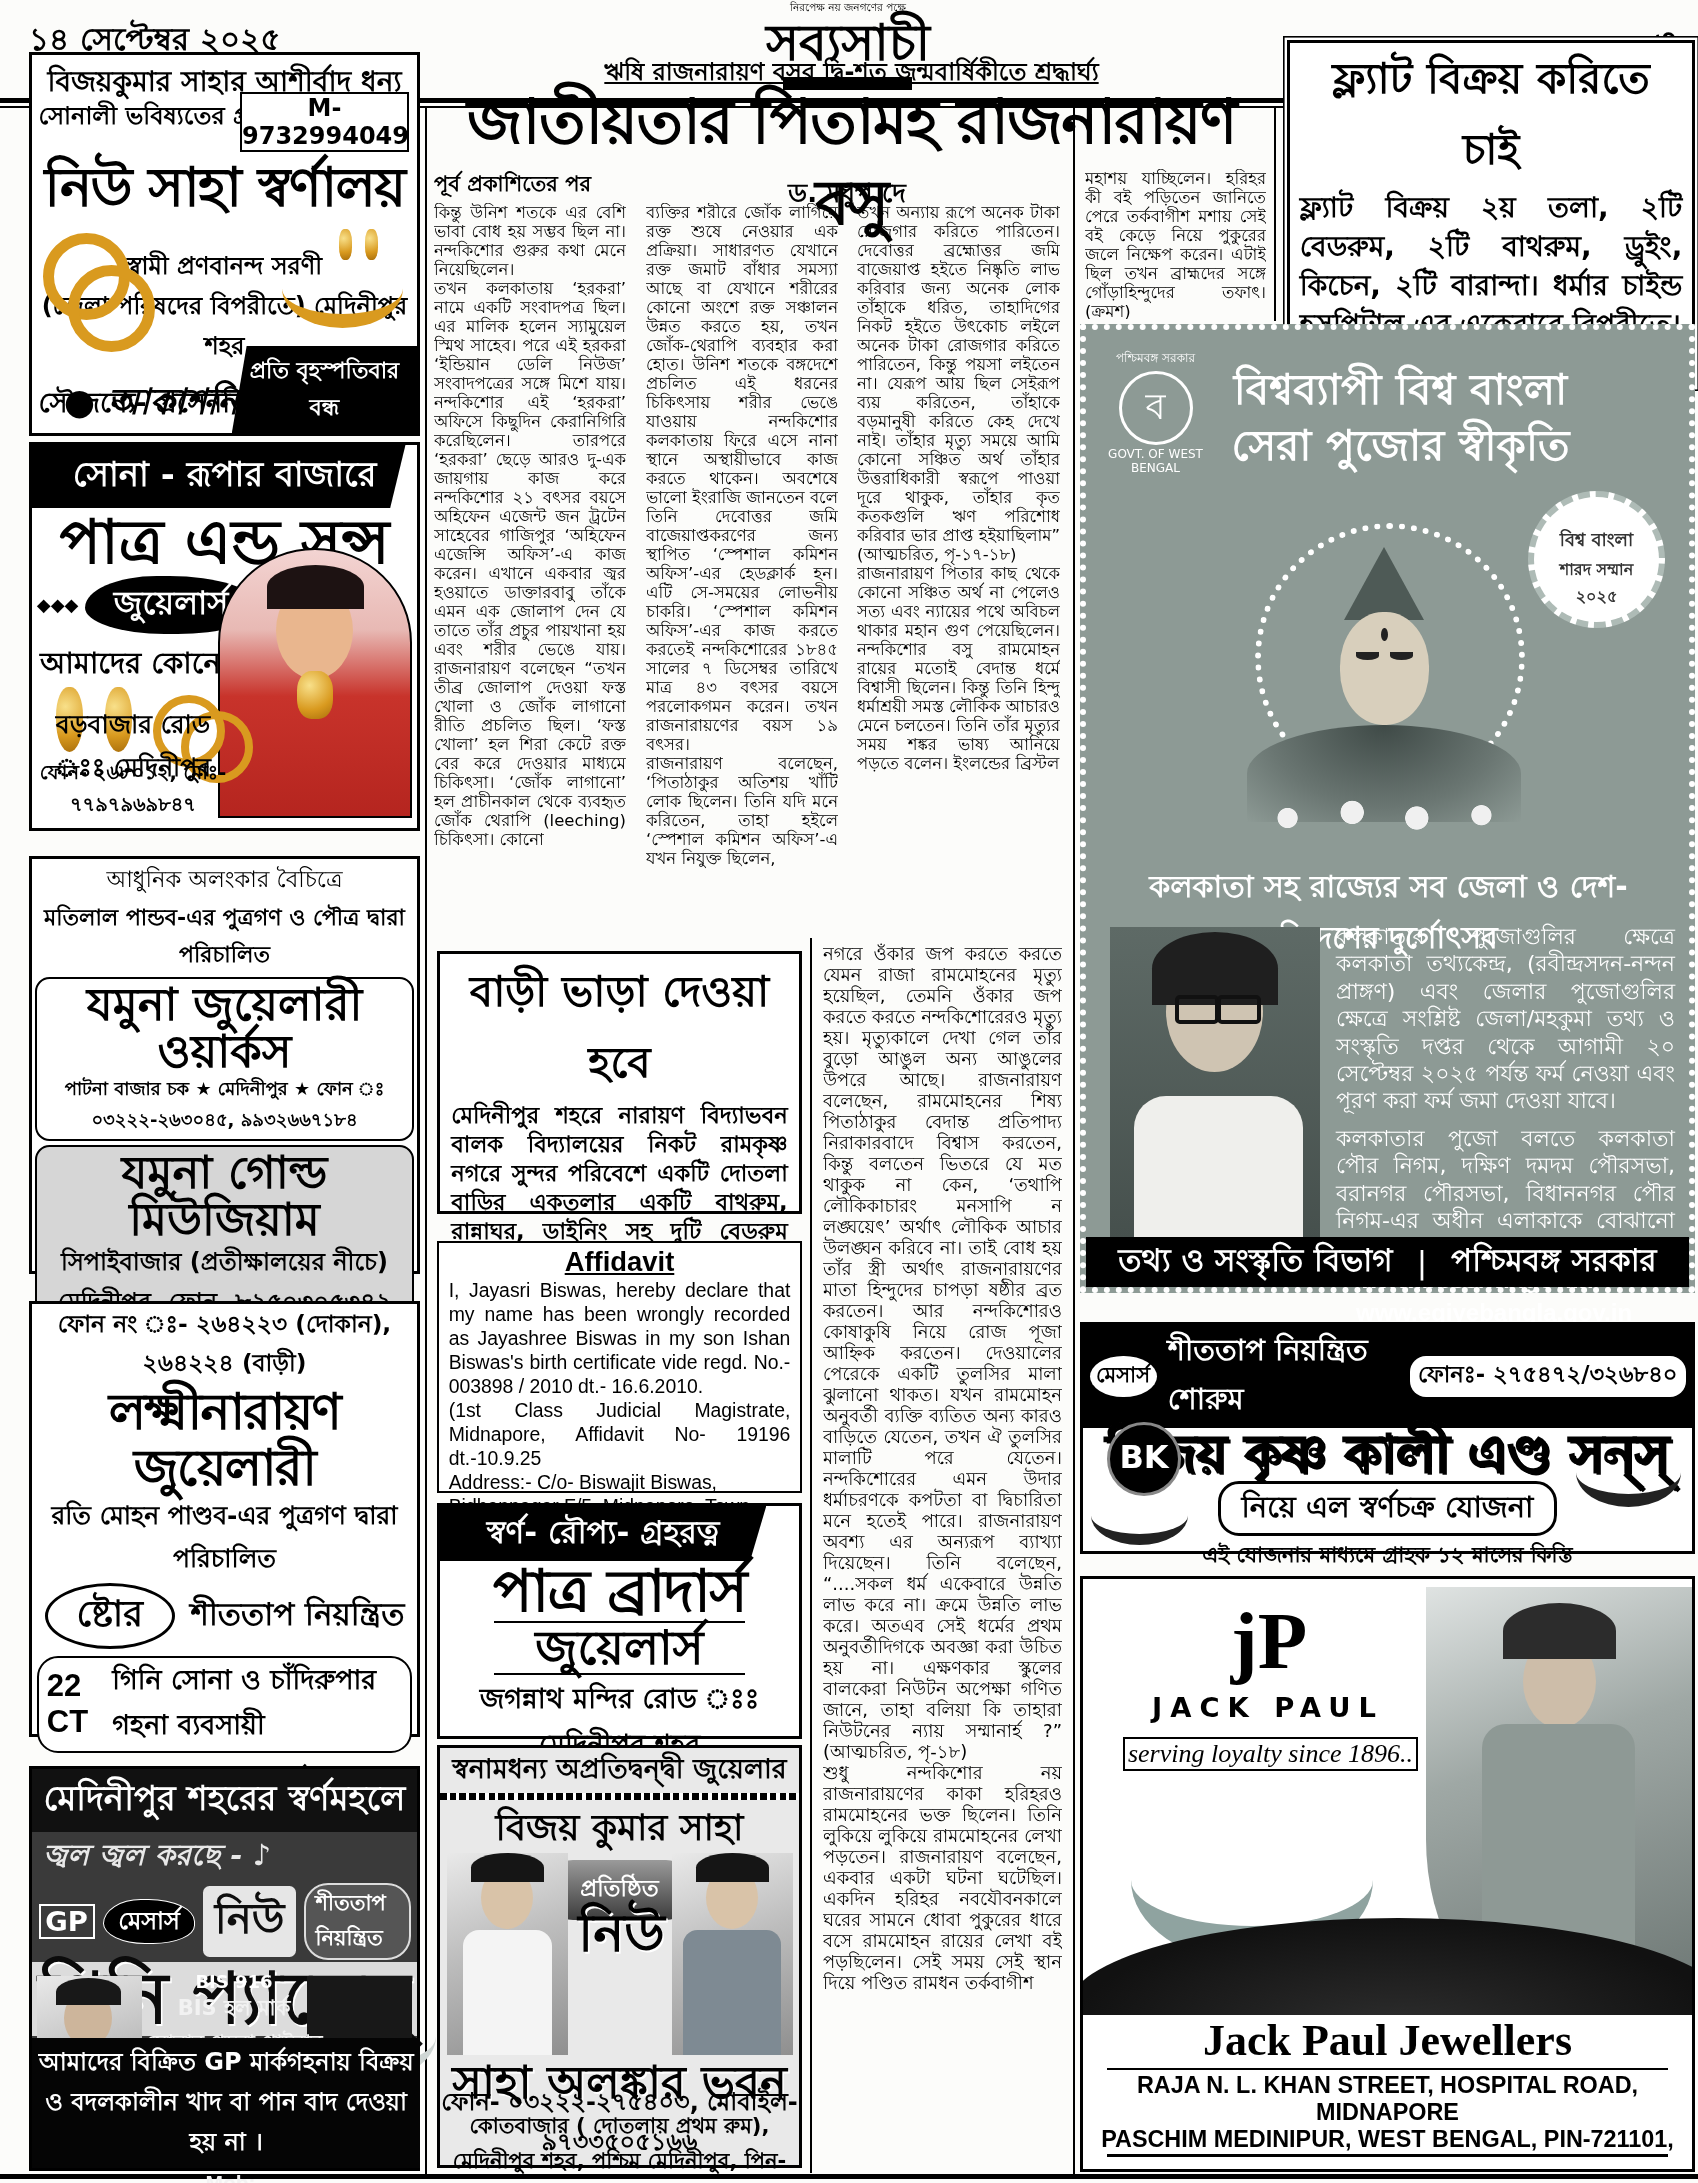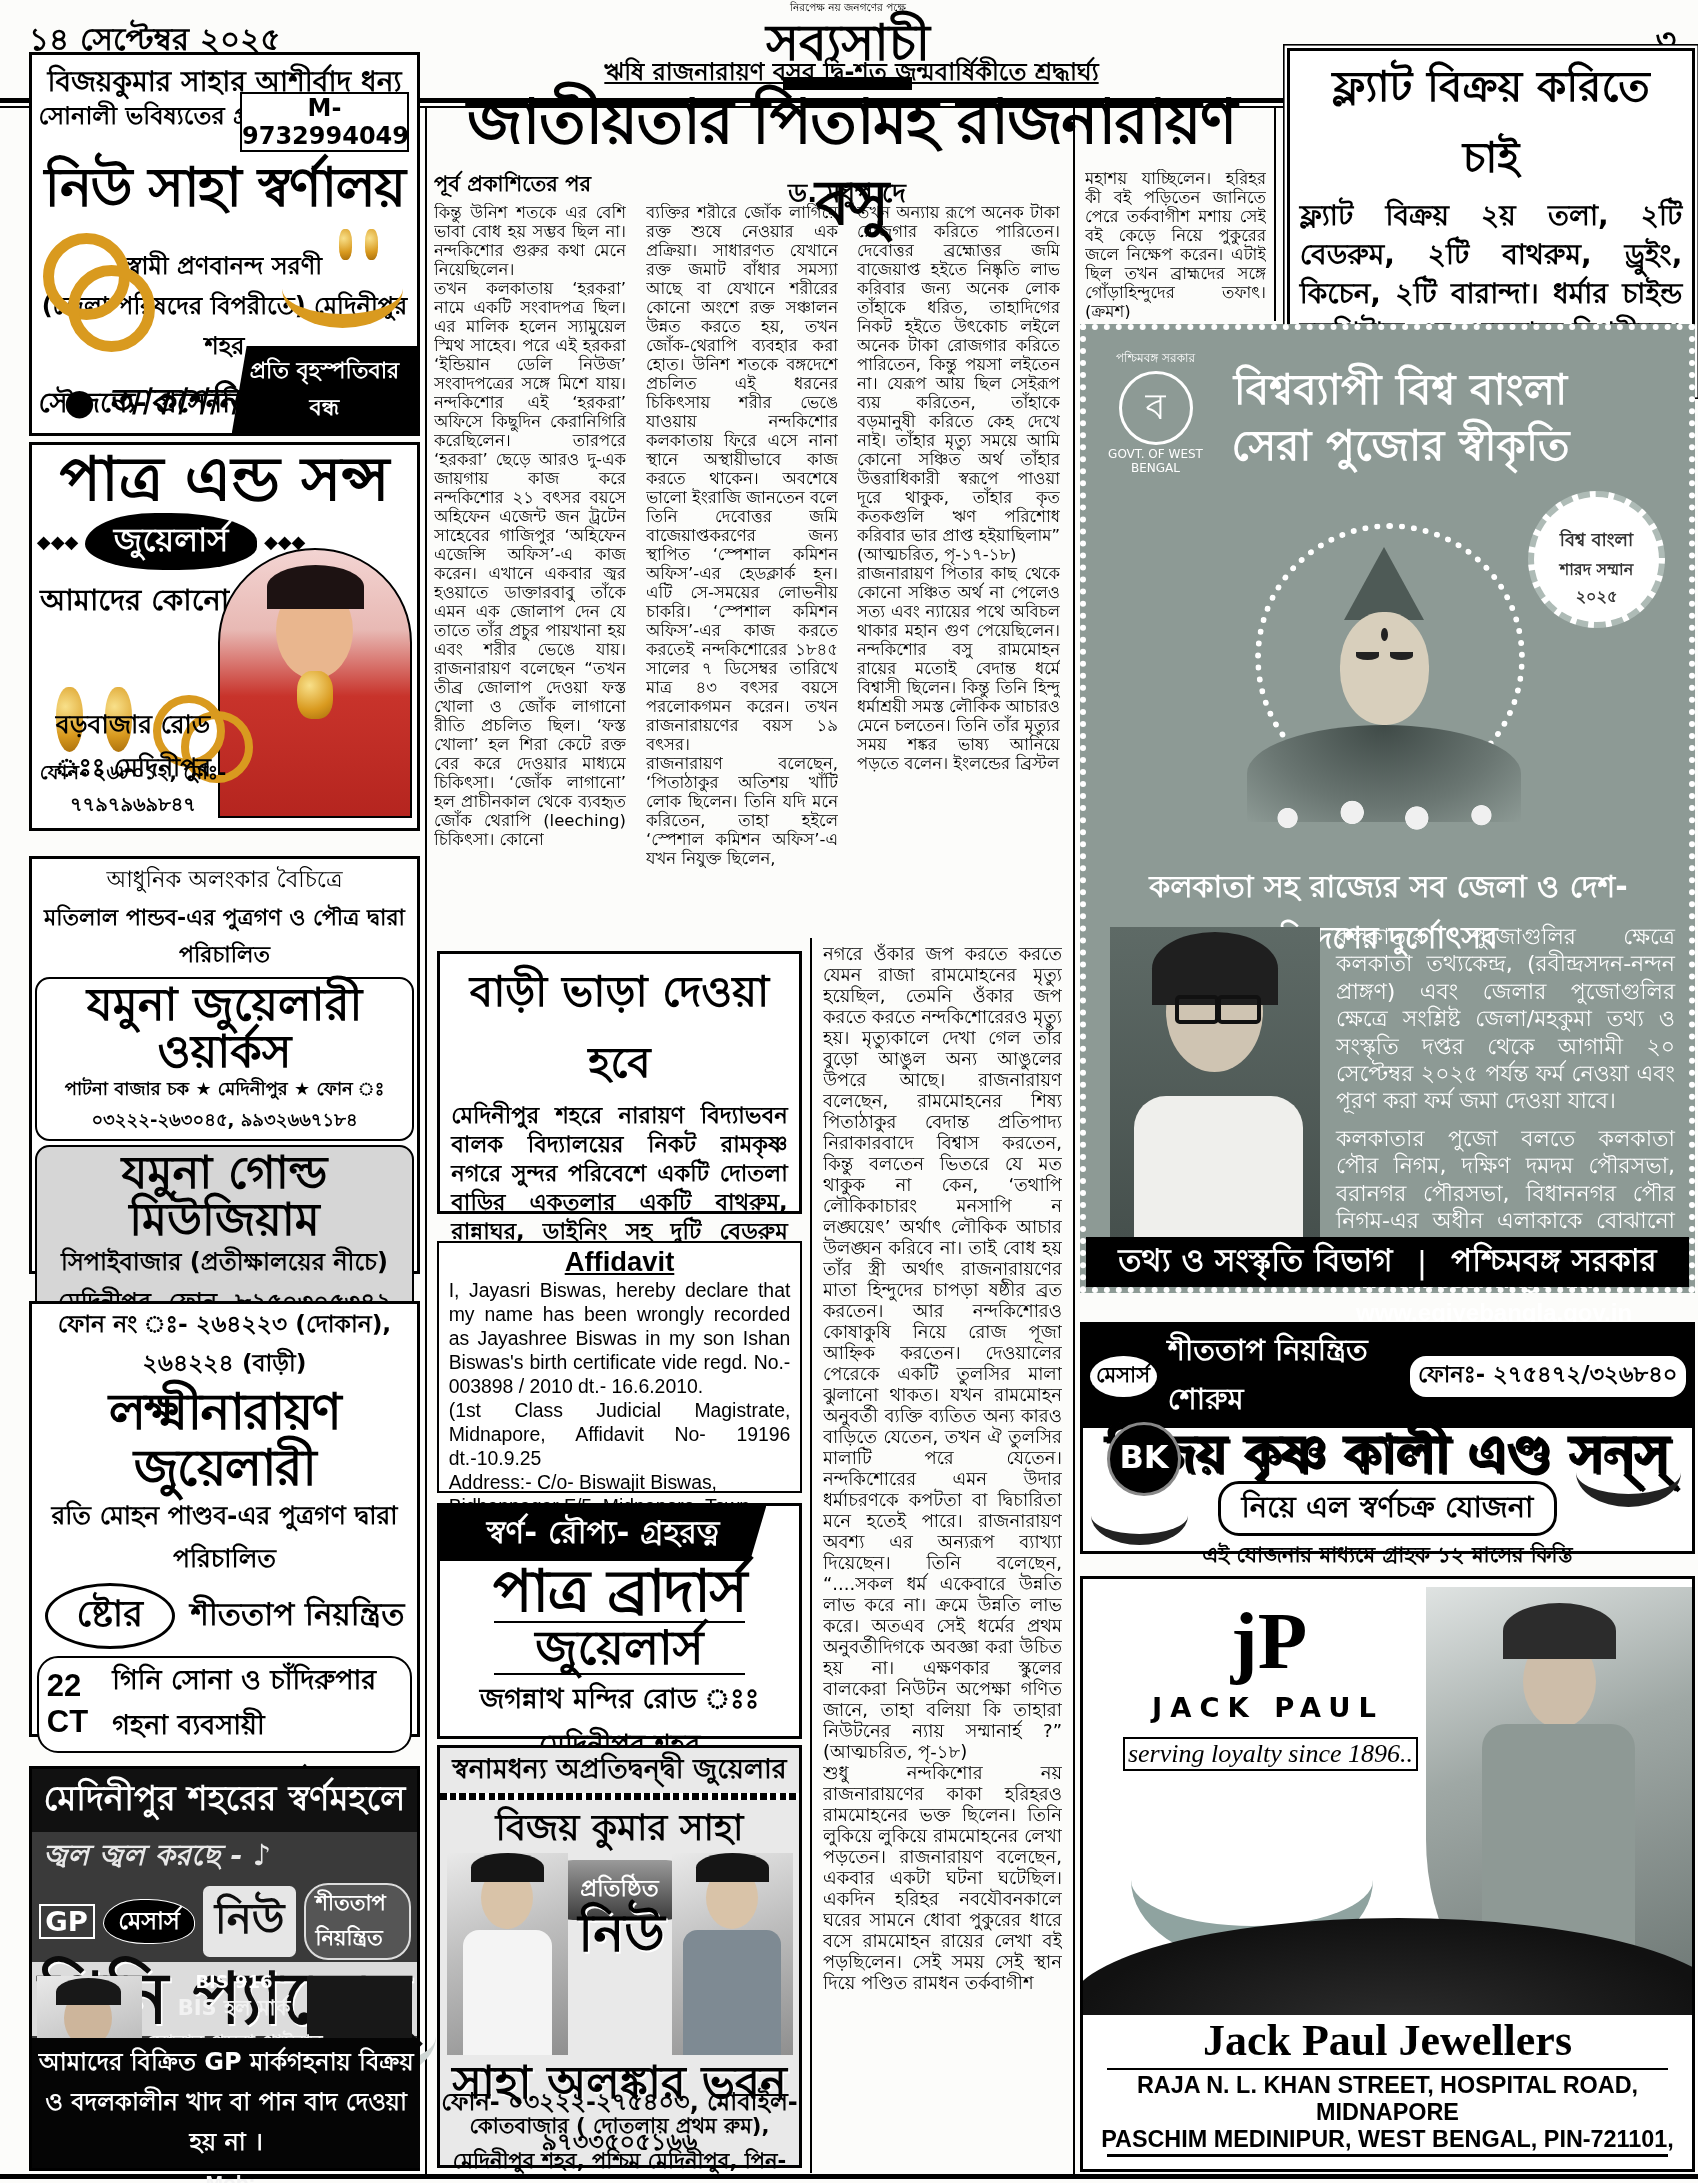--- a/index.html
+++ b/index.html
@@ -57,20 +57,21 @@
     <div class="abs gold" style="right:65px;top:174px;width:13px;height:31px;border-radius:40%;"></div>
     <div class="abs gold" style="right:39px;top:174px;width:13px;height:31px;border-radius:40%;"></div>
     <div class="c b" style="font-size:24px;margin-top:11.3px;">স্বামী প্রণবানন্দ সরণী</div>
     <div class="c b" style="font-size:24px;">(জেলা পরিষদের বিপরীতে) মেদিনীপুর শহর</div>
     <div class="c b i" style="font-size:36px;margin-top:6.5px;">● আকাশনিল সাহা ●</div>
     <div class="abs b" style="left:6.5px;bottom:4.8px;font-size:27.4px;">সৌজন্যে- প্রসেনজিৎ সাহা</div>
     <div class="abs blackbar b c" style="right:0;bottom:0;width:182px;font-size:22px;padding:6.5px 1.6px;clip-path:polygon(8% 0,100% 0,100% 100%,0 100%);">প্রতি বৃহস্পতিবার বন্ধ</div>
   </div>
 
   <div class="abs box" style="left:29px;top:442px;width:391px;height:389px;border-width:3.2px;">
+    <div class="blackbar b c" style="font-size:34px;padding:3.2px;clip-path:polygon(0 0,97% 0,93% 100%,0 100%);">সোনা - রূপার বাজারে</div>
     <div class="c b" style="font-size:61px;line-height:68px;">পাত্র এন্ড সন্স</div>
     <div style="display:flex;align-items:center;justify-content:flex-start;gap:6.5px;padding-left:4.8px;">
       <span class="b" style="font-size:18px;">◆◆◆</span>
       <span class="sb b c" style="font-size:32px;padding:1.6px 29px;">জুয়েলার্স</span>
       <span class="b" style="font-size:18px;">◆◆◆</span>
     </div>
     <div class="b" style="font-size:29px;padding:6.5px 0 0 8px;">আমাদের কোনো শাখা নেই।</div>
     <div class="abs" style="right:4.8px;top:103px;width:190px;height:266px;border:2.4px solid #000;border-radius:50% 50% 0 0/35% 35% 0 0;overflow:hidden;background:linear-gradient(180deg,#f3d4d2 0%,#e8b9b4 30%,#c8332b 55%,#b5251f 100%);">
       <div class="abs" style="left:56px;top:32px;width:77px;height:97px;border-radius:50%;background:#e9b68e;"></div>
       <div class="abs" style="left:47px;top:14.5px;width:97px;height:44px;border-radius:50% 50% 0 0;background:#1d1212;"></div>
@@ -219,21 +220,21 @@
       <div class="abs" style="left:34px;top:13px;width:52px;height:63px;border-radius:50%;background:#d9c3a8;"></div>
       <div class="abs" style="left:24px;top:0;width:73px;height:29px;border-radius:50% 50% 0 0;background:#151515;"></div>
       <div class="abs" style="left:11.3px;top:77px;width:98px;height:125px;background:#7e8a93;border-radius:14.5px 14.5px 0 0;"></div>
     </div>
     <div class="abs c b" style="left:121px;top:145px;width:121px;font-size:52px;text-shadow:1.6px 1.6px 0 #fff;">নিউ</div>
     <div class="abs c b" style="left:0;top:311px;width:100%;font-size:45px;line-height:47px;text-shadow:1.6px 1.6px 0 #fff;">সাহা অলঙ্কার ভবন</div>
     <div class="abs c b" style="left:0;top:362px;width:100%;font-size:21px;">কোতবাজার ( দোতলায় প্রথম রুম), মেদিনীপুর শহর, পশ্চিম মেদিনীপুর, পিন- ৭২১১০১</div>
     <div class="abs c b" style="left:0;bottom:1.6px;width:100%;font-size:24px;">ফোন- ০৩২২২-২৭৫৪০৩, মোবাইল- ৯৭৩৩৫০৫১৬৬</div>
   </div>
 
-  <div class="abs box" style="left:1287px;top:48px;width:408px;height:347px;border-width:3.2px;box-shadow:0 0 0 2.4px #fff,0 0 0 4px #000;padding:3.2px 9.7px;">
+  <div class="abs box" style="left:1287px;top:40px;width:408px;height:347px;border-width:3.2px;box-shadow:0 0 0 2.4px #fff,0 0 0 4px #000;padding:3.2px 9.7px;">
     <div class="c b" style="font-size:42px;">ফ্ল্যাট বিক্রয় করিতে চাই</div>
     <div class="j b" style="font-size:28px;line-height:39px;">ফ্ল্যাট বিক্রয় ২য় তলা, ২টি বেডরুম, ২টি বাথরুম, ড্রুইং, কিচেন, ২টি বারান্দা। ধর্মার চাইন্ড হসপিটাল এর একেবারে বিপরীতে।</div>
     <div class="c b" style="font-size:32px;">যোগাযোগঃ- 9609088583</div>
   </div>
 
   <div class="abs grv lace" style="left:1080px;top:324px;width:615px;height:969px;box-sizing:border-box;">
     <div class="abs c" style="left:21px;top:19.4px;width:97px;height:121px;color:#fff;">
       <div class="small">পশ্চিমবঙ্গ সরকার</div>
       <div style="width:68px;height:68px;margin:1.6px auto;border:3.2px solid #fff;border-radius:50%;font-size:36px;line-height:65px;">ব</div>
       <div class="small">GOVT. OF WEST BENGAL</div>

